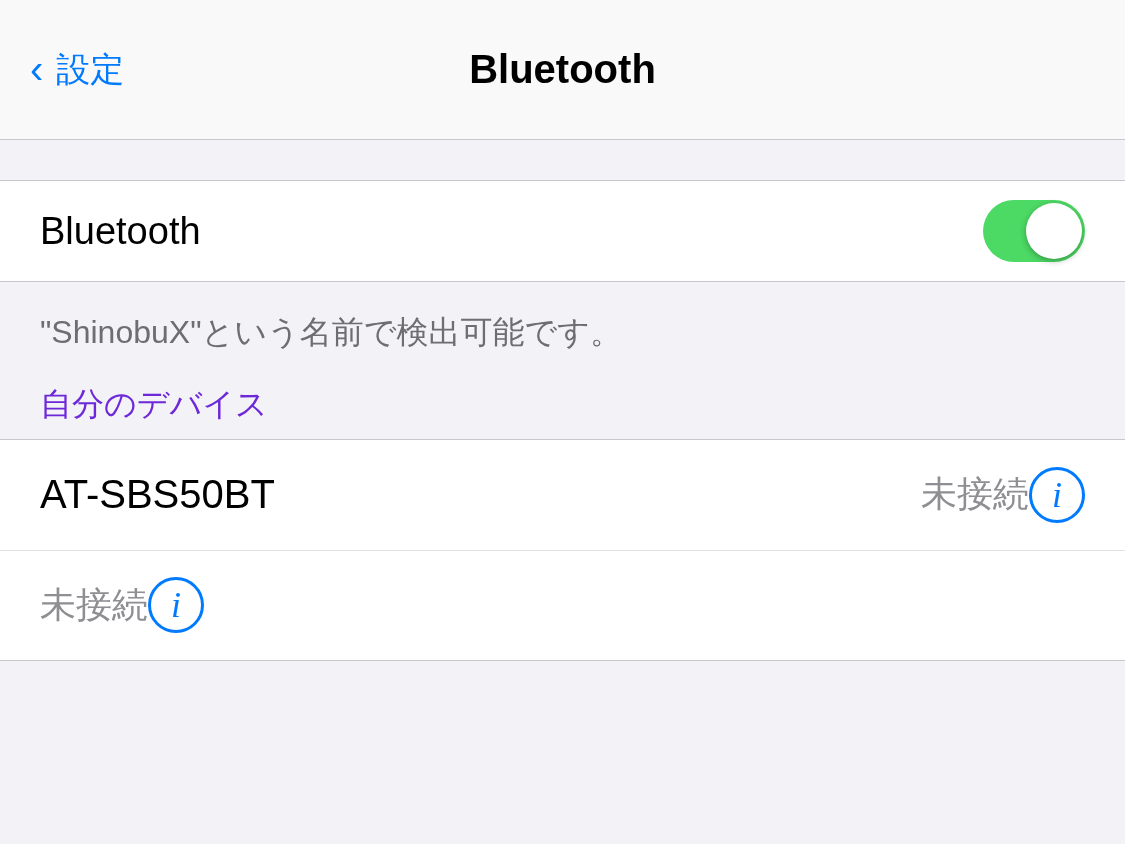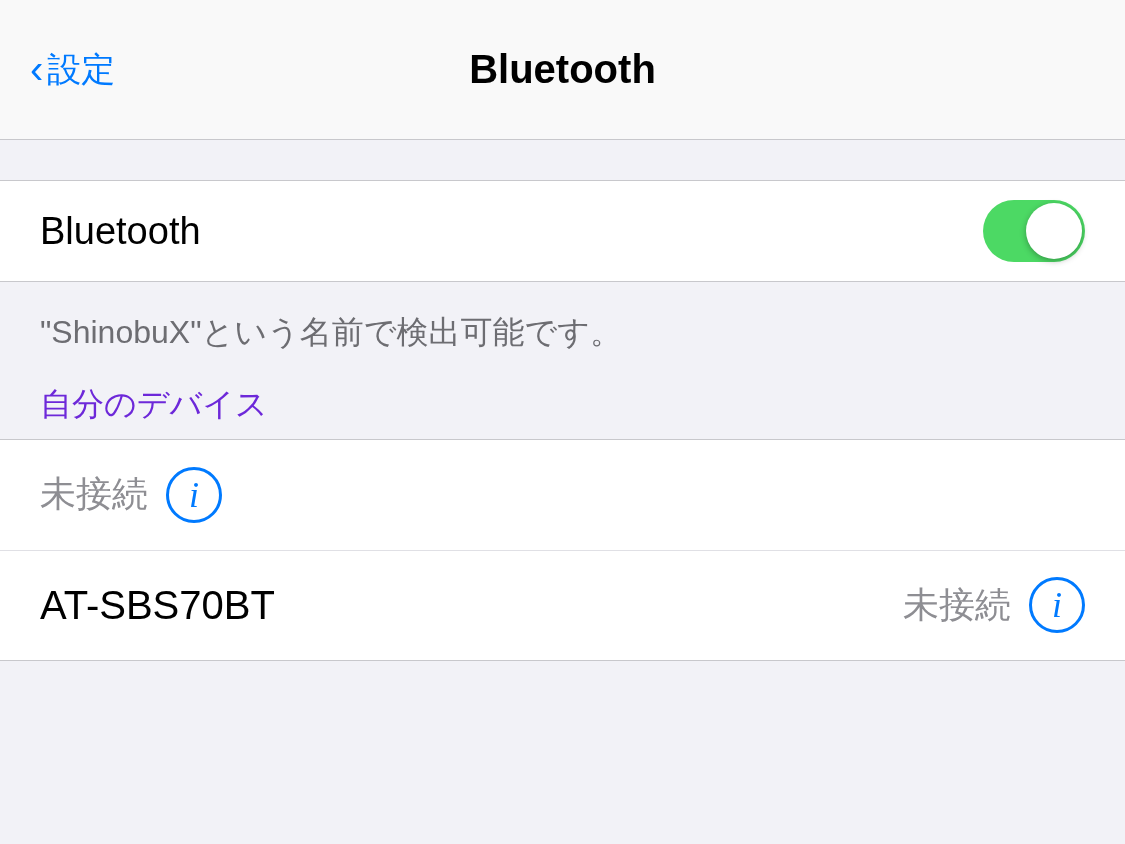--- a/index.html
+++ b/index.html
@@ -41,20 +41,21 @@
 
     .nav-back-chevron {
       font-size: 40px;
       font-weight: 300;
       line-height: 1;
       margin-top: -2px;
     }
 
     .nav-back-label {
       font-size: 34px;
+      margin-left: 9px;
     }
 
     .nav-title {
       font-size: 40px;
       font-weight: 700;
       color: #000;
     }
 
     
     .section-spacer {
@@ -150,21 +151,20 @@
 
     .device-name {
       font-size: 40px;
       color: #000;
       font-weight: 400;
     }
 
     .device-status-area {
       display: flex;
       align-items: center;
-      gap: 18px;
     }
 
     .device-status-text {
       font-size: 36px;
       color: #8e8e93;
     }
 
     .info-icon {
       width: 56px;
       height: 56px;
@@ -206,25 +206,25 @@
 
 <div class="info-section">
   <span class="info-text">"ShinobuX"という名前で検出可能です。</span>
 </div>
 <div class="section-header">
   <span class="section-header-label">自分のデバイス</span>
 </div>
 
 <div class="device-section">
   <div class="device-row">
+    <span class="device-name">AT-SBS50BT</span>
     <div class="device-status-area">
       <span class="device-status-text">未接続</span>
       <div class="info-icon">i</div>
     </div>
   </div>
   <div class="device-row">
-    <span class="device-name">AT-SBS70BT</span>
     <div class="device-status-area">
       <span class="device-status-text">未接続</span>
       <div class="info-icon">i</div>
     </div>
   </div>
 </div>
 
 </body></html>

